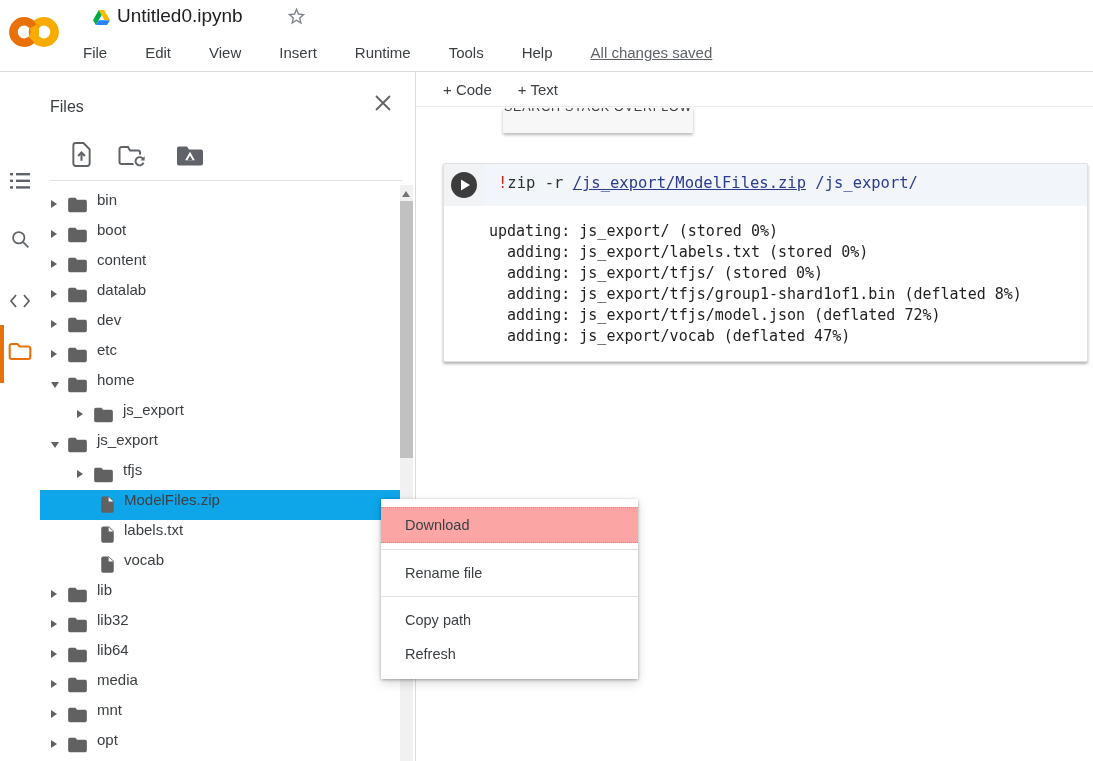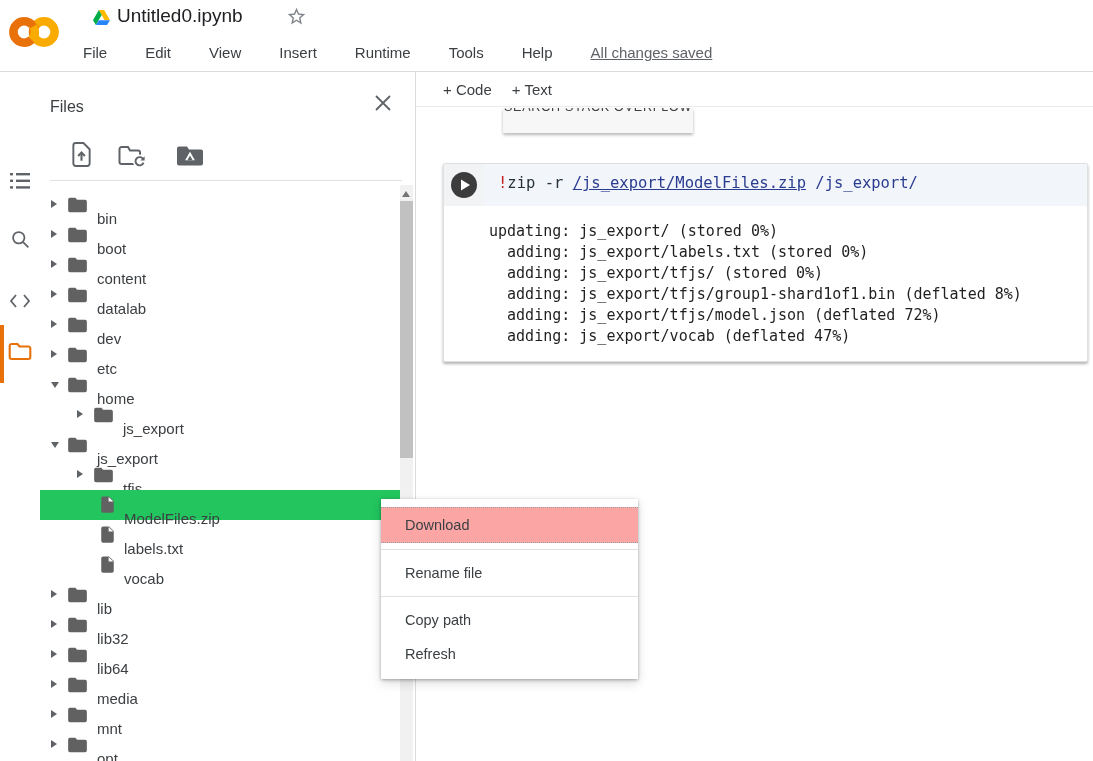--- a/index.html
+++ b/index.html
@@ -30,45 +30,45 @@
   .panel-title{position:absolute;left:10px;top:26px;font-size:16px;color:#3c4043;}
   .panel-close{position:absolute;left:332px;top:20px;cursor:pointer;}
   .panel-toolbar-icon{position:absolute;cursor:pointer;}
   .ic-upload{left:30px;top:69px;}
   .ic-refresh{left:78px;top:73px;}
   .ic-drive{left:136px;top:73px;}
   .panel-divider{position:absolute;left:10px;top:108px;width:352px;height:1px;background:#e0e0e0;}
 
   .file-tree{position:absolute;left:0;top:118px;width:360px;}
   .tree-row{position:relative;height:30px;width:360px;cursor:pointer;}
-  .tree-row.selected{background:#22c55e;}
+  .tree-row.selected{background:#0ea5e9;}
   .tree-arrow{position:absolute;top:10px;width:0;height:0;}
   .arr-right{border-left:6px solid #5f6368;border-top:4.5px solid transparent;border-bottom:4.5px solid transparent;}
   .arr-down{border-top:6px solid #5f6368;border-left:4.5px solid transparent;border-right:4.5px solid transparent;top:12px;}
   .d0 .tree-arrow{left:11px;}
   .d1 .tree-arrow{left:37px;}
   .tree-ficon{position:absolute;top:6px;}
   .d0 .tree-ficon{left:27px;}
   .d1 .tree-ficon{left:53px;}
   .d1.file .tree-ficon{left:60px;top:5px;}
-  .tree-label{position:absolute;top:20px;font-size:15px;color:#3c4043;white-space:nowrap;}
+  .tree-label{position:absolute;top:1px;font-size:15px;color:#3c4043;white-space:nowrap;}
   .d0 .tree-label{left:57px;}
   .d1 .tree-label{left:83px;}
   .d1.file .tree-label{left:84px;}
 
   
   .panel-scrollbar{position:absolute;left:360px;top:113px;width:13px;bottom:0;background:#f1f1f1;}
   .sb-up{position:absolute;left:2px;top:6px;width:0;height:0;border-bottom:6px solid #757575;border-left:4.5px solid transparent;border-right:4.5px solid transparent;cursor:pointer;}
   .sb-thumb{position:absolute;left:0;top:16px;width:13px;height:257px;background:#c1c1c1;cursor:pointer;}
 
   .v-divider{position:absolute;left:415px;top:72px;width:1px;bottom:0;background:#dadce0;}
 
   
   .cell-toolbar{position:absolute;left:416px;top:72px;right:0;height:35px;background:#fff;border-bottom:1px solid #ebebeb;box-sizing:border-box;z-index:3;}
-  .add-btns{position:absolute;left:21px;top:0;height:35px;display:flex;gap:8px;align-items:center;font-size:15px;color:#3c4043;}
+  .add-btns{position:absolute;left:21px;top:0;height:35px;display:flex;gap:14px;align-items:center;font-size:15px;color:#3c4043;}
   .add-btn{cursor:pointer;padding:2px 6px;}
 
   .overflow-btn{position:absolute;left:503px;top:108px;width:190px;height:25px;background:#f7f7f7;box-shadow:0 2px 3px rgba(0,0,0,.28);overflow:hidden;text-align:center;cursor:pointer;z-index:2;}
   .overflow-btn span{display:block;margin-top:-8px;font-size:12.5px;letter-spacing:.8px;font-weight:500;color:#3c4043;white-space:nowrap;}
 
   .code-cell{position:absolute;left:443px;top:163px;width:645px;background:#fff;border:1px solid #e0e0e0;border-radius:2px;box-shadow:0 2px 3px rgba(0,0,0,.3);box-sizing:border-box;}
   .code-row{display:flex;height:42px;}
   .cell-gutter{width:40px;background:#f1f3f4;position:relative;flex:none;}
   .run-btn{position:absolute;left:7px;top:8px;width:26px;height:26px;cursor:pointer;}
   .code-area{flex:1;background:#f2f5f9;font-family:"DejaVu Sans Mono",monospace;font-size:15.5px;padding:10px 4px 0 14px;white-space:pre;overflow:hidden;cursor:text;}

